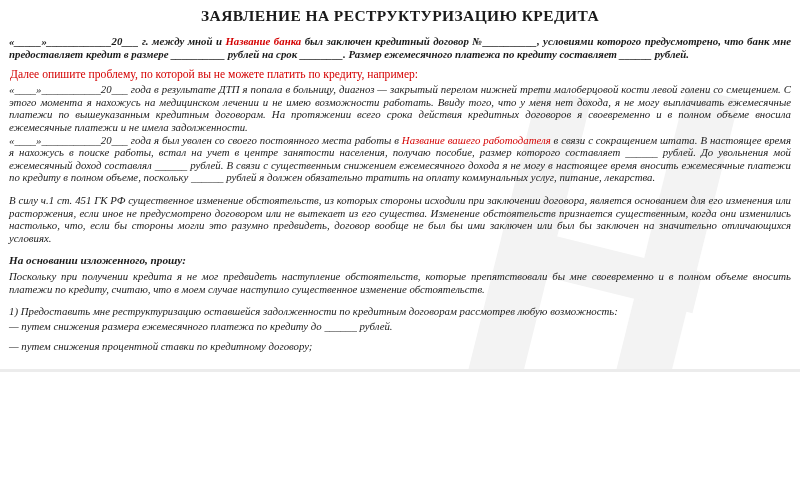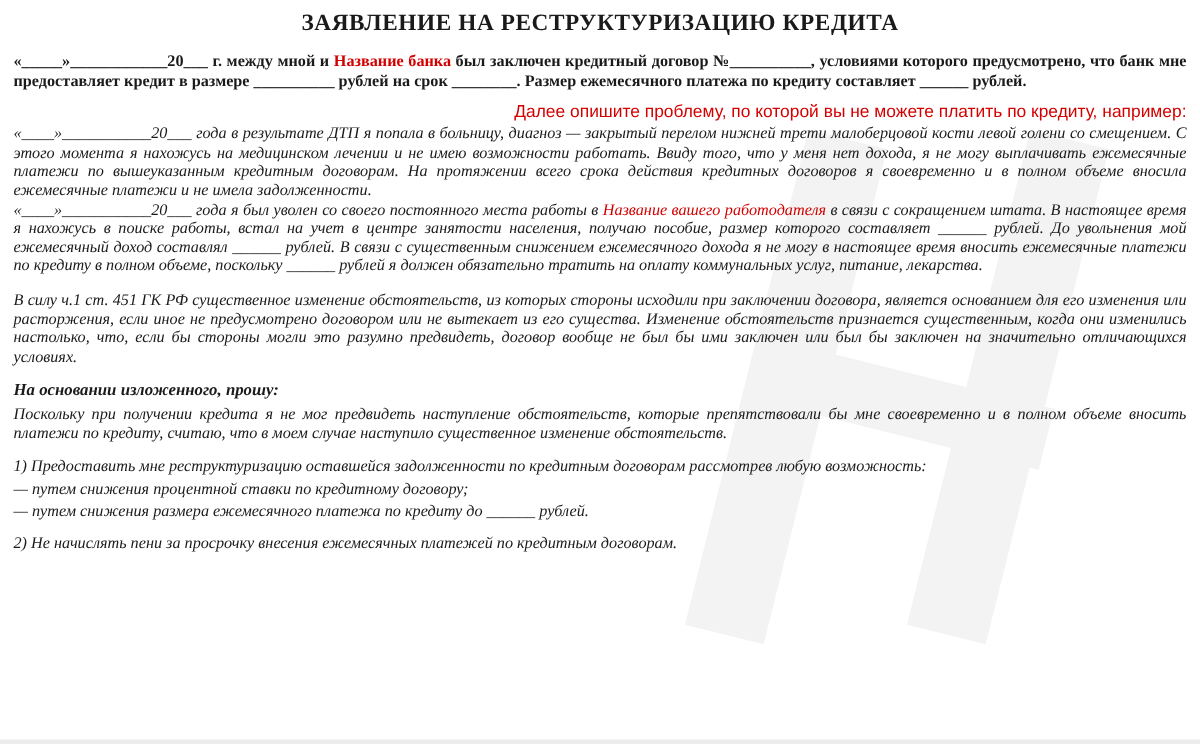--- a/index.html
+++ b/index.html
@@ -1,42 +1,42 @@
 <!DOCTYPE html>
 <html lang="ru"><head>
 <meta charset="utf-8">
 <style>
   html,body{margin:0;padding:0;background:#fff;}
   .page{
     position:relative;
-    width:800px;height:496px;
+    width:800px;height:372px;
     background:#ffffff;
     overflow:hidden;
     font-family:"Liberation Serif","DejaVu Serif",serif;
     color:var(--ink,#1a1a1a);
   }
   
   .watermark{position:absolute;inset:0;z-index:0;pointer-events:none;}
   .wm-bar{position:absolute;background:#f3f3f3;}
   .wm-bar.b1{left:497px;top:88px;width:54px;height:340px;transform:rotate(14deg);}
   .wm-bar.b2{left:645px;top:88px;width:54px;height:340px;transform:rotate(14deg);}
   .wm-bar.b3{left:535px;top:252px;width:165px;height:42px;transform:rotate(14deg);}
   .bottom-edge{position:absolute;left:0;bottom:0;width:100%;height:3px;background:#ececec;z-index:2;}
 
   .doc{position:relative;z-index:1;padding:5px 9px 0 9px;}
   .title{
     font-size:15.5px;font-weight:bold;text-align:center;
     letter-spacing:.4px;margin:2px 0 10px 0;
   }
   p{margin:0;}
   .body-text{font-size:10.8px;line-height:12.6px;text-align:justify;}
-  .b{font-weight:bold;}
+  .b{font-weight:bold;font-style:italic;}
   .i{font-style:italic;}
   .red{color:var(--accent,#d40000);}
-  .sans{font-family:Liberation Sans, sans-serif;text-align:right;}
+  .sans{font-family:Liberation Serif, serif;}
   .intro{margin-bottom:8px;}
   .prompt-heading{font-size:11.6px;margin:0 0 2px 1px;color:var(--accent,#d40000);}
   .or-divider{font-size:12.2px;font-weight:bold;color:var(--accent,#d40000);margin:1px 0 1px 1px;}
   .mb10{margin-bottom:10px;}
   .mb8{margin-bottom:8px;}
   .mb3{margin-bottom:3px;}
   .mb2{margin-bottom:2px;}
   .req-heading{font-size:11.2px;margin-bottom:3px;}
 </style>
 </head>
@@ -64,22 +64,21 @@
     <p class="body-text i mb10"><span>«____»___________20___ года я был уволен со своего постоянного места работы в </span><span class="red">Название вашего работодателя</span><span> в связи с сокращением штата. В настоящее время я нахожусь в поиске работы, встал на учет в центре занятости населения, получаю пособие, размер которого составляет ______ рублей. До увольнения мой ежемесячный доход составлял ______ рублей. В связи с существенным снижением ежемесячного дохода я не могу в настоящее время вносить ежемесячные платежи по кредиту в полном объеме, поскольку ______ рублей я должен обязательно тратить на оплату коммунальных услуг, питание, лекарства.</span></p>
 
     <p class="body-text i mb10">В силу ч.1 ст. 451 ГК РФ существенное изменение обстоятельств, из которых стороны исходили при заключении договора, является основанием для его изменения или расторжения, если иное не предусмотрено договором или не вытекает из его существа. Изменение обстоятельств признается существенным, когда они изменились настолько, что, если бы стороны могли это разумно предвидеть, договор вообще не был бы ими заключен или был бы заключен на значительно отличающихся условиях.</p>
 
     <p class="body-text b i req-heading">На основании изложенного, прошу:</p>
 
     <p class="body-text i mb10">Поскольку при получении кредита я не мог предвидеть наступление обстоятельств, которые препятствовали бы мне своевременно и в полном объеме вносить платежи по кредиту, считаю, что в моем случае наступило существенное изменение обстоятельств.</p>
 
     <p class="body-text i mb2">1) Предоставить мне реструктуризацию оставшейся задолженности по кредитным договорам рассмотрев любую возможность:</p>
 
+    <p class="body-text i mb8">— путем снижения размера ежемесячного платежа по кредиту до ______ рублей.</p>
     <p class="body-text i mb3">— путем снижения процентной ставки по кредитному договору;</p>
-    <p class="body-text i mb8">— путем снижения размера ежемесячного платежа по кредиту до ______ рублей.</p>
 
-    <p class="body-text i mb10">2) Не начислять пени за просрочку внесения ежемесячных платежей по кредитным договорам.</p>
 
 
   </div>
 
   <div class="bottom-edge"></div>
 </div>
 
 </body></html>

